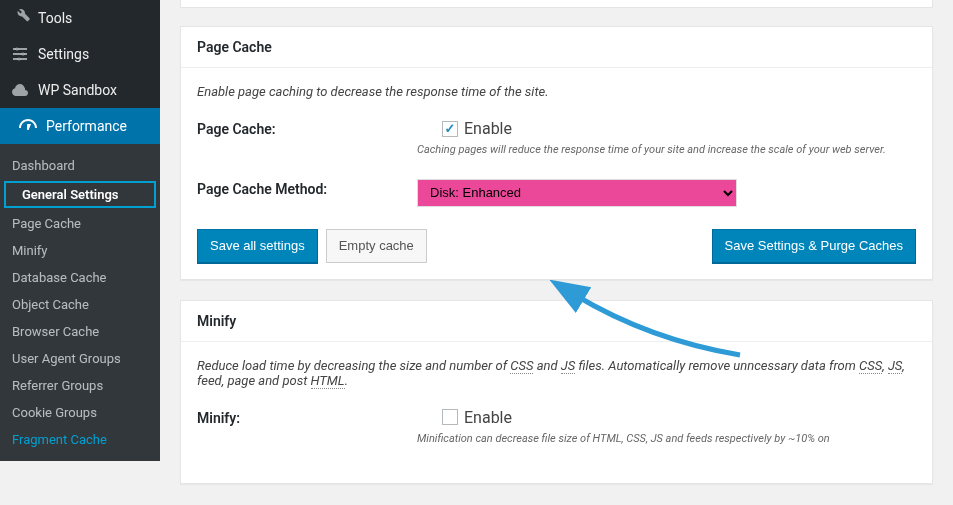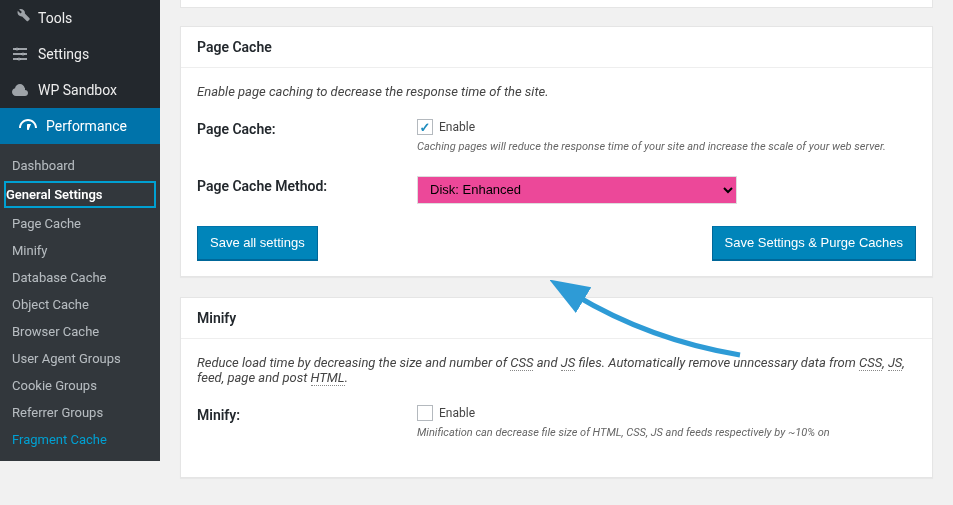--- a/index.html
+++ b/index.html
@@ -6,34 +6,34 @@
 body { font-family: -apple-system, BlinkMacSystemFont, "Segoe UI", Roboto, sans-serif; font-size: 13px; color: #444; background: #f1f1f1; width: 953px; height: 505px; overflow: hidden; display: flex; }
 
 .sidebar { width: 160px; background: #23282d; color: #eee; flex-shrink: 0; height: 360px; }
 .sidebar-item { display: flex; align-items: center; padding: 8px 10px; color: #eee; font-size: 14px; cursor: pointer; }
 .sidebar-item.active { background: #0073aa; color: #fff; position: relative; padding-left: 18px; }
 .sidebar-item.active::after { content: ''; position: absolute; right: -8px; top: 50%; margin-top: -8px; border: 8px solid transparent; border-right-color: #f1f1f1; }
 .sidebar-icon { width: 20px; height: 20px; margin-right: 8px; display: inline-flex; align-items: center; justify-content: center; fill: rgba(240,245,250,0.6); }
 .sidebar-item.active .sidebar-icon { fill: #fff; }
 .submenu { background: #32373c; padding: 8px 0; }
 .submenu-item { padding: 6px 12px; font-size: 13px; color: rgba(240,245,250,0.7); cursor: pointer; }
-.submenu-item.highlighted { border: 2px solid #00a0d2; margin: 2px 4px; padding: 4px 0; color: #fff; font-weight: 600; }
+.submenu-item.highlighted { border: 2px solid #00a0d2; margin: 2px 4px; padding: 4px 16px; color: #fff; font-weight: 600; }
 .submenu-item.fragment { color: #00a0d2; }
 .submenu-item .dotted { border-bottom: 1px dotted rgba(240,245,250,0.4); }
 
 .main { flex: 1; padding: 0 20px; height: 505px; overflow: hidden; position: relative; }
 .panel-top { background: #fff; border: 1px solid #e5e5e5; height: 10px; margin-top: -2px; margin-bottom: 18px; }
 .panel { background: #fff; border: 1px solid #e5e5e5; box-shadow: 0 1px 1px rgba(0,0,0,0.04); margin-bottom: 20px; }
 .panel-header { padding: 12px 16px; border-bottom: 1px solid #eee; font-size: 14px; font-weight: 600; color: #23282d; }
 .panel-body { padding: 16px; }
 .panel-desc { font-size: 13px; color: #444; margin-bottom: 20px; font-style: italic; }
 .form-row { display: flex; align-items: flex-start; margin-bottom: 20px; }
 .form-label { width: 220px; font-weight: 600; font-size: 14px; color: #23282d; padding-top: 2px; }
 .form-control { flex: 1; }
-.checkbox-row { display: flex; align-items: center; gap: 6px; font-size: 12px; }
+.checkbox-row { display: flex; align-items: center; gap: 6px; font-size: 16px; margin-left: 25px; }
 .checkbox { width: 16px; height: 16px; border: 1px solid #b4b9be; background: #fff; display: inline-flex; align-items: center; justify-content: center; }
 .checkbox.checked::before { content: '✓'; color: #1e8cbe; font-size: 13px; font-weight: bold; }
 .help-text { font-style: italic; color: #666; font-size: 11px; margin-top: 4px; line-height: 1.5; }
 select { width: 320px; padding: 4px 8px; font-size: 13px; border: 1px solid #ddd; background: #ec4899; height: 28px; }
 .button-row { display: flex; gap: 8px; margin-top: 22px; }
 .btn { padding: 16px 12px; height: 14px; border-radius: 0; font-size: 13px; cursor: pointer; display: inline-flex; align-items: center; border: 1px solid; }
 .btn-primary { background: #0085ba; border-color: #0073aa #006799 #006799; color: #fff; box-shadow: 0 1px 0 #006799; }
 .btn-secondary { background: #f7f7f7; border-color: #ccc; color: #555; }
 .btn-right { margin-left: auto; }
 .dotted-u { border-bottom: 1px dotted #888; }
@@ -81,22 +81,22 @@
   </div>
   <div class="submenu">
     <div class="submenu-item">Dashboard</div>
     <div class="submenu-item highlighted">General Settings</div>
     <div class="submenu-item">Page Cache</div>
     <div class="submenu-item">Minify</div>
     <div class="submenu-item">Database Cache</div>
     <div class="submenu-item">Object Cache</div>
     <div class="submenu-item">Browser Cache</div>
     <div class="submenu-item">User Agent Groups</div>
+    <div class="submenu-item">Referrer Groups</div>
     <div class="submenu-item">Cookie Groups</div>
-    <div class="submenu-item">Referrer Groups</div>
     <div class="submenu-item fragment">Fragment Cache</div>
   </div>
 </div>
 
 <div class="main">
   <div class="panel-top"></div>
 
   <div class="panel">
     <div class="panel-header">Page Cache</div>
     <div class="panel-body">
@@ -117,20 +117,21 @@
         <div class="form-label">Page Cache Method:</div>
         <div class="form-control">
           <select>
             <option>Disk: Enhanced</option>
           </select>
         </div>
       </div>
 
       <div class="button-row">
         <button class="btn btn-primary">Save all settings</button>
+        <button class="btn btn-secondary">Empty cache</button>
         <button class="btn btn-primary btn-right">Save Settings &amp; Purge Caches</button>
       </div>
     </div>
   </div>
 
   <div class="panel">
     <div class="panel-header">Minify</div>
     <div class="panel-body">
       <p class="panel-desc">
         <span>Reduce load time by decreasing the size and number of </span><span class="dotted-u">CSS</span><span> and </span><span class="dotted-u">JS</span><span> files. Automatically remove unncessary data from </span><span class="dotted-u">CSS</span><span>, </span><span class="dotted-u">JS</span><span>, feed, page and post </span><span class="dotted-u">HTML</span><span>.</span>

